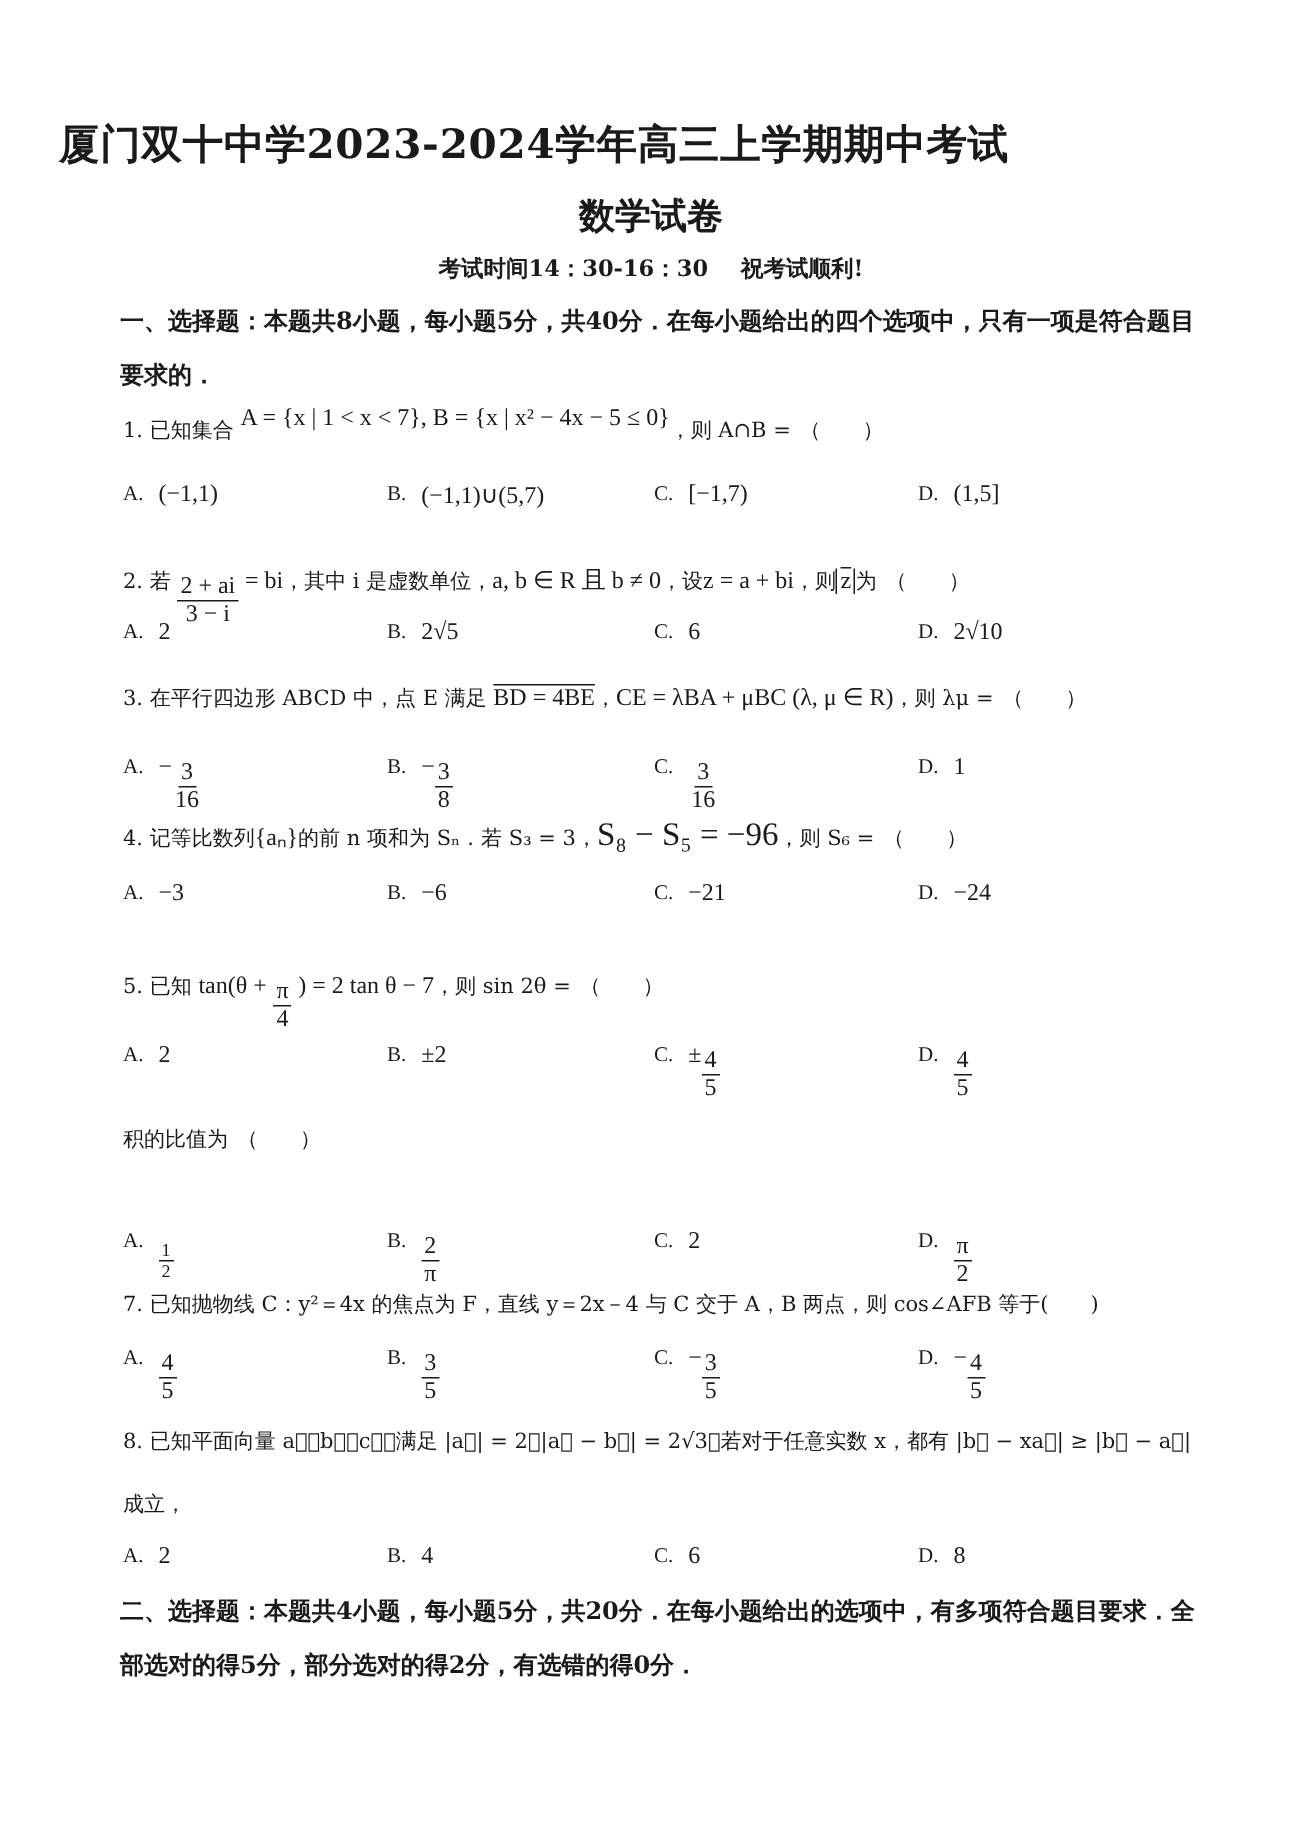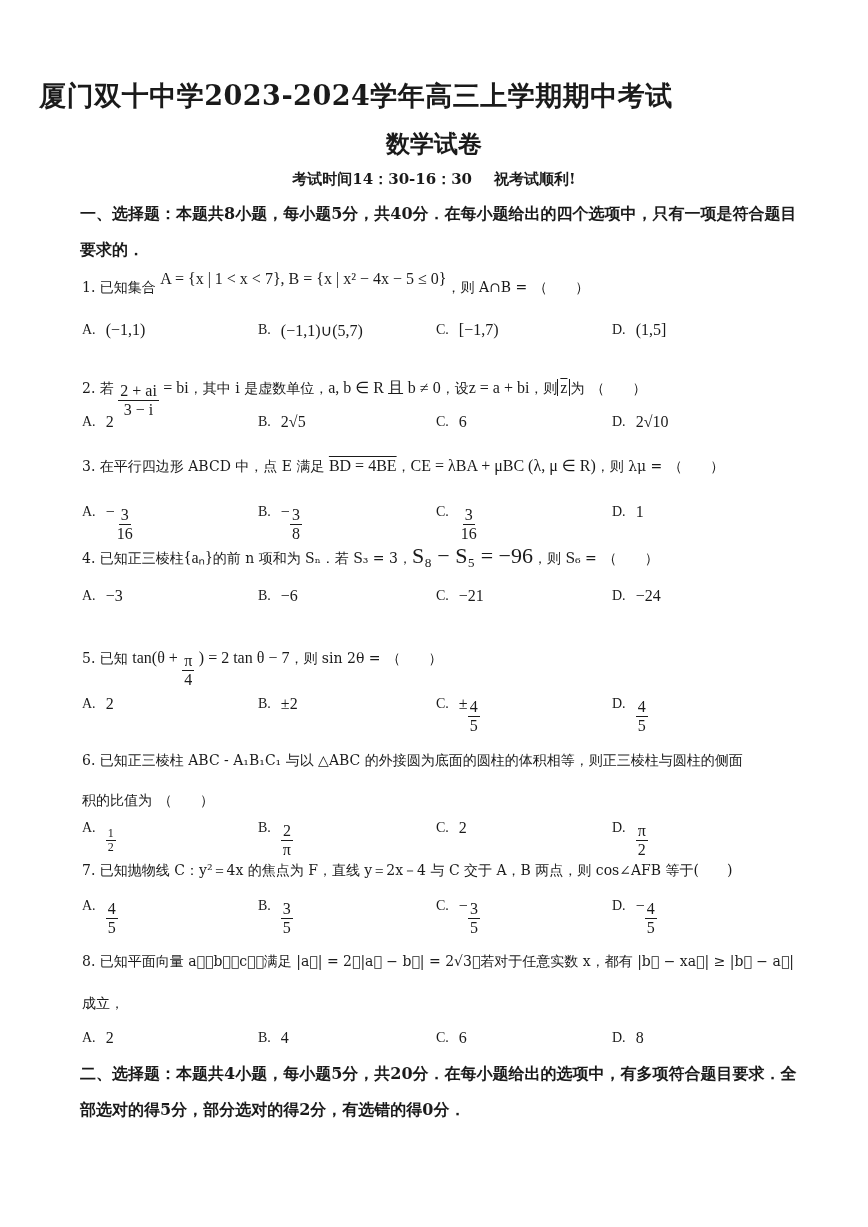--- a/index.html
+++ b/index.html
@@ -121,21 +121,21 @@
       </span>
     </div>
   <div class="opt o4">
       <span class="lbl">D.</span>
       <span class="val">1</span>
     </div>
 </div>
 
 <div class="abs q" style="top:546px;">
   <span>4.</span>
-  <span>已知正三棱柱</span><span class="m">{aₙ}</span><span>的前 n 项和为 Sₙ．若 S₃ = 3，</span><span class="m" style="font-size:22px;">S₈ − S₅ = −96</span><span>，则 S₆ =</span><span class="paren">（　　）</span>
+  <span>记等比数列</span><span class="m">{aₙ}</span><span>的前 n 项和为 Sₙ．若 S₃ = 3，</span><span class="m" style="font-size:22px;">S₈ − S₅ = −96</span><span>，则 S₆ =</span><span class="paren">（　　）</span>
 </div>
 <div class="abs opts" style="top:576px;">
   <div class="opt o1">
       <span class="lbl">A.</span>
       <span class="val">−3</span>
     </div>
   <div class="opt o2">
       <span class="lbl">B.</span>
       <span class="val">−6</span>
     </div>
@@ -179,21 +179,20 @@
   <div class="opt o4">
       <span class="lbl">D.</span>
       <span class="frac">
         <span class="num">4</span>
         <span class="den">5</span>
       </span>
     </div>
 </div>
 
 <div class="abs q" style="top:740px; line-height:40px;">
-  <div><span>6.</span> <span>已知正三棱柱 ABC - A₁B₁C₁ 与以 △ABC 的外接圆为底面的圆柱的体积相等，则正三棱柱与圆柱的侧面</span></div>
   <div><span>积的比值为</span><span class="paren">（　　）</span></div>
 </div>
 <div class="abs opts" style="top:808px;">
   <div class="opt o1">
       <span class="lbl">A.</span>
       <span class="frac" style="font-size:12px;line-height:13px;">
         <span class="num">1</span>
         <span class="den">2</span>
       </span>
     </div>

